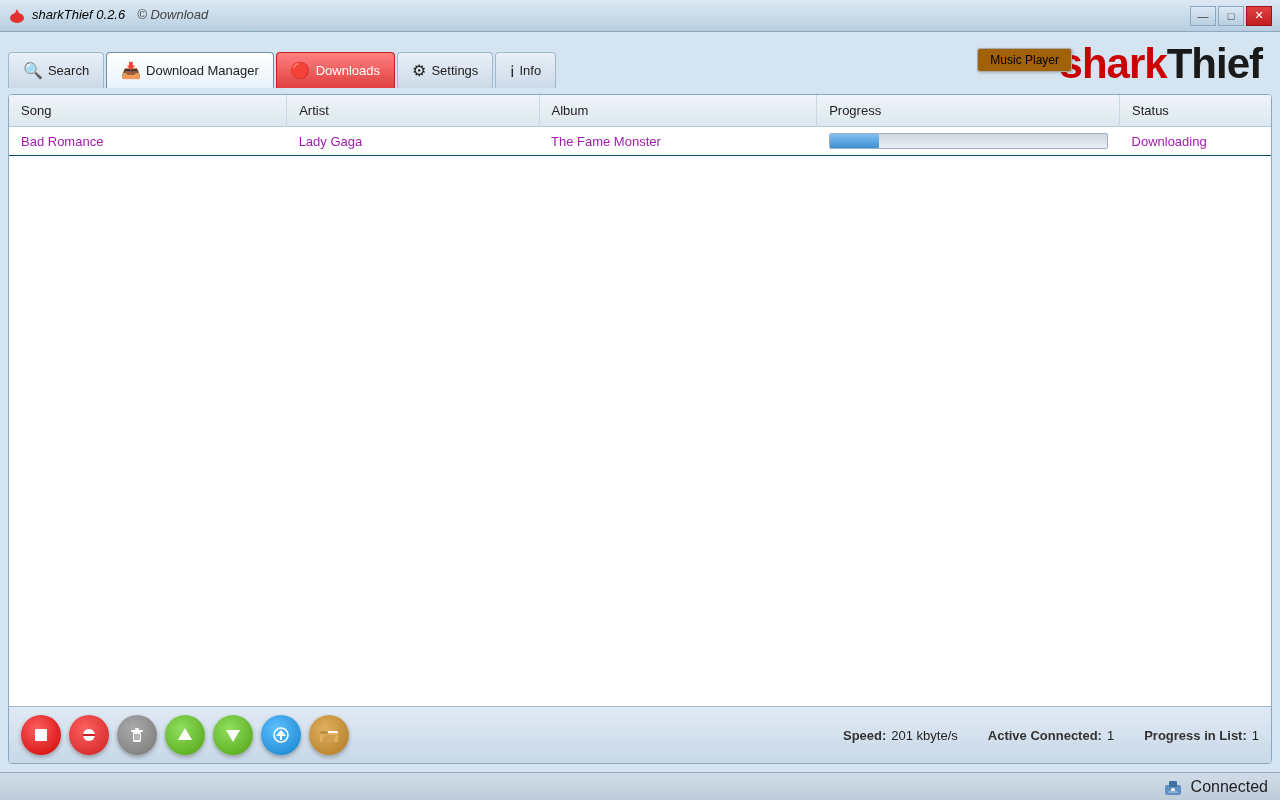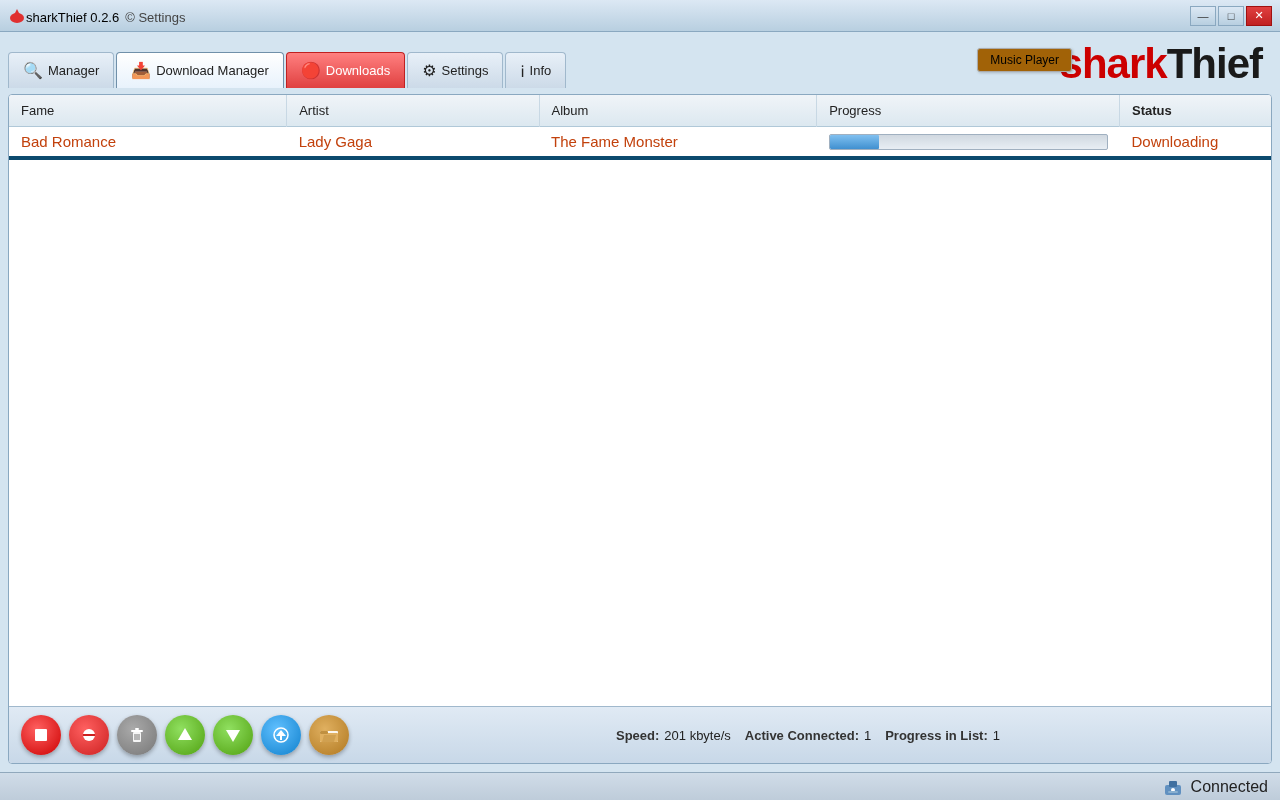--- a/index.html
+++ b/index.html
@@ -22,21 +22,23 @@
       display: flex;
       align-items: center;
       justify-content: space-between;
       padding: 0 8px;
       border-bottom: 1px solid #8aa8c0;
       user-select: none;
     }
 
     .title-bar-left {
       display: flex;
-      align-items: flex-end;
+      align-items: flex-start;
+      gap: 6px;
+      font-style: italic;
     }
 
     .title-bar-icon {
       width: 18px;
       height: 18px;
     }
 
     .title-bar-controls {
       display: flex;
       gap: 2px;
@@ -180,28 +182,27 @@
       text-align: left;
       padding: 8px 12px;
       font-weight: normal;
       font-size: 13px;
       color: #222;
       border-right: 1px solid #c8d8e4;
     }
 
     .download-table th:last-child {
       border-right: none;
-      font-weight: bold;
     }
 
     .download-table td {
       padding: 6px 12px;
-      border-bottom: 4px solid #0c4a6e;
-      font-size: 15px;
-      color: #c2410c;
+      border-bottom: 1px solid #0c4a6e;
+      font-size: 13px;
+      color: #a21caf;
     }
 
     .col-song { width: 22%; }
     .col-artist { width: 20%; }
     .col-album { width: 22%; }
     .col-progress { width: 24%; }
     .col-status { width: 12%; }
 
     
     .progress-bar-container {
@@ -277,22 +278,22 @@
     }
 
     .toolbar-btn svg {
       pointer-events: none;
     }
 
     .status-info {
       flex: 1;
       display: flex;
       align-items: center;
-      justify-content: center;
-      gap: 14px;
+      justify-content: flex-end;
+      gap: 30px;
       font-size: 13px;
     }
 
     .status-item {
       display: flex;
       gap: 5px;
     }
 
     .status-label {
       font-weight: bold;
@@ -330,38 +331,38 @@
 <body>
 
 <div class="title-bar">
   <div class="title-bar-left">
 
     <svg class="title-bar-icon" viewBox="0 0 18 18">
       <ellipse cx="9" cy="11" rx="7" ry="5" fill="#e03030"></ellipse>
       <polygon points="9,2 12,8 6,8" fill="#e03030"></polygon>
     </svg>
     <span>sharkThief 0.2.6</span>
-    <span style="margin-left:6px; color:#444;">© Settings</span>
+    <span style="margin-left:6px; color:#444;">© Download</span>
   </div>
   <div class="title-bar-controls">
     <button class="win-btn">—</button>
     <button class="win-btn">□</button>
     <button class="win-btn close-btn">✕</button>
   </div>
 </div>
 
 <div class="app-window">
 
   <div class="top-area">
 
     <div class="tabs-area">
 
       <div class="tab">
         <span class="tab-icon">🔍</span>
-        <span>Manager</span>
+        <span>Search</span>
       </div>
 
       <div class="tab active">
         <span class="tab-icon">📥</span>
         <span>Download Manager</span>
       </div>
 
       <div class="tab downloads-active">
         <span class="tab-icon">🔴</span>
         <span>Downloads</span>
@@ -388,21 +389,21 @@
     </div>
 
   </div>
 
   <div class="content-panel">
 
     <div>
       <table class="download-table">
         <thead>
           <tr>
-            <th class="col-song">Fame</th>
+            <th class="col-song">Song</th>
             <th class="col-artist">Artist</th>
             <th class="col-album">Album</th>
             <th class="col-progress">Progress</th>
             <th class="col-status">Status</th>
           </tr>
         </thead>
         <tbody>
           <tr>
             <td class="col-song">Bad Romance</td>
             <td class="col-artist">Lady Gaga</td>

